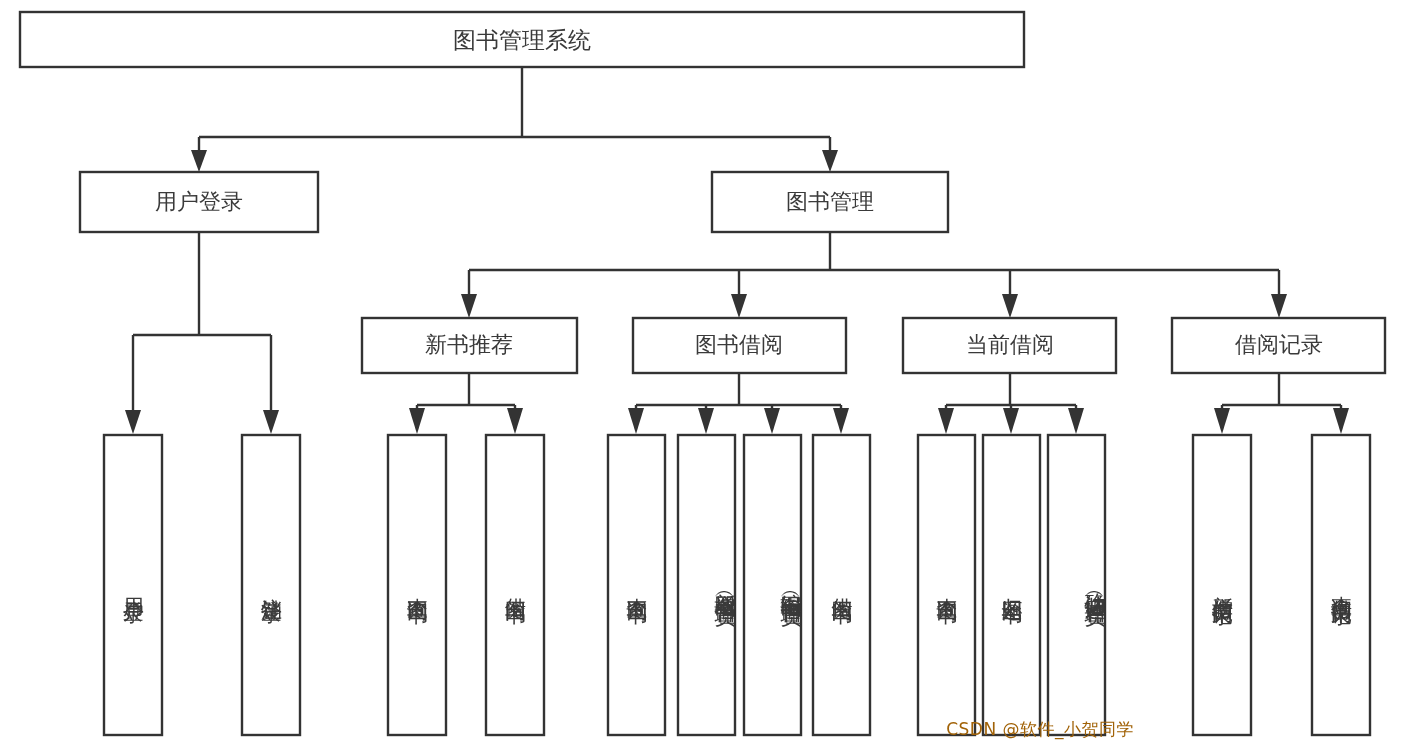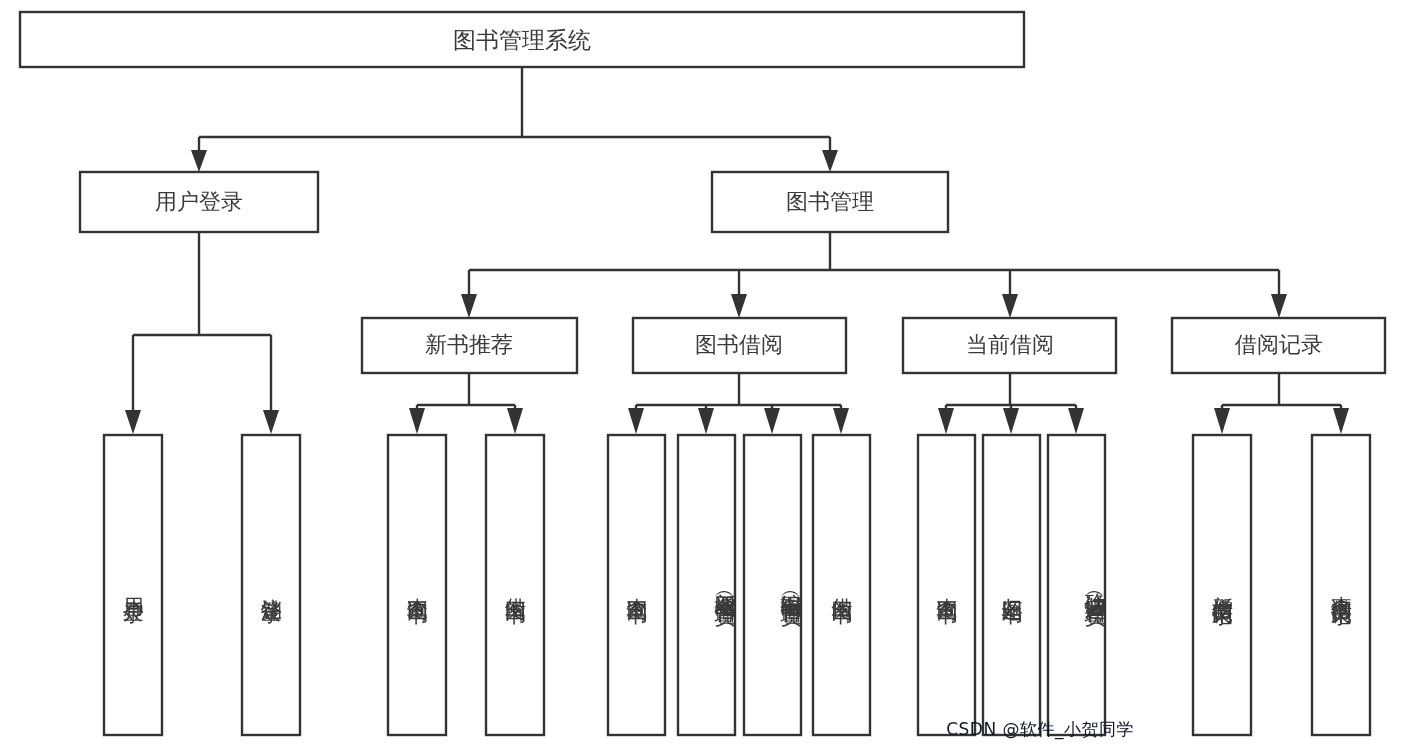--- a/index.html
+++ b/index.html
@@ -65,21 +65,21 @@
     font-size: 21px;
     line-height: 1;
     letter-spacing: 2px;
     text-align: center;
     pointer-events: none;
   }
   .watermark {
     position: absolute;
     right: 8px;
     bottom: 6px;
-    color: #0f172a;
+    color: #a16207;
     font-family: "DejaVu Sans", "Liberation Sans", sans-serif;
     font-size: 17px;
     letter-spacing: 0.5px;
     white-space: nowrap;
   }
 </style>
 </head>
 <body>
 
 <div id="diagram-root">

